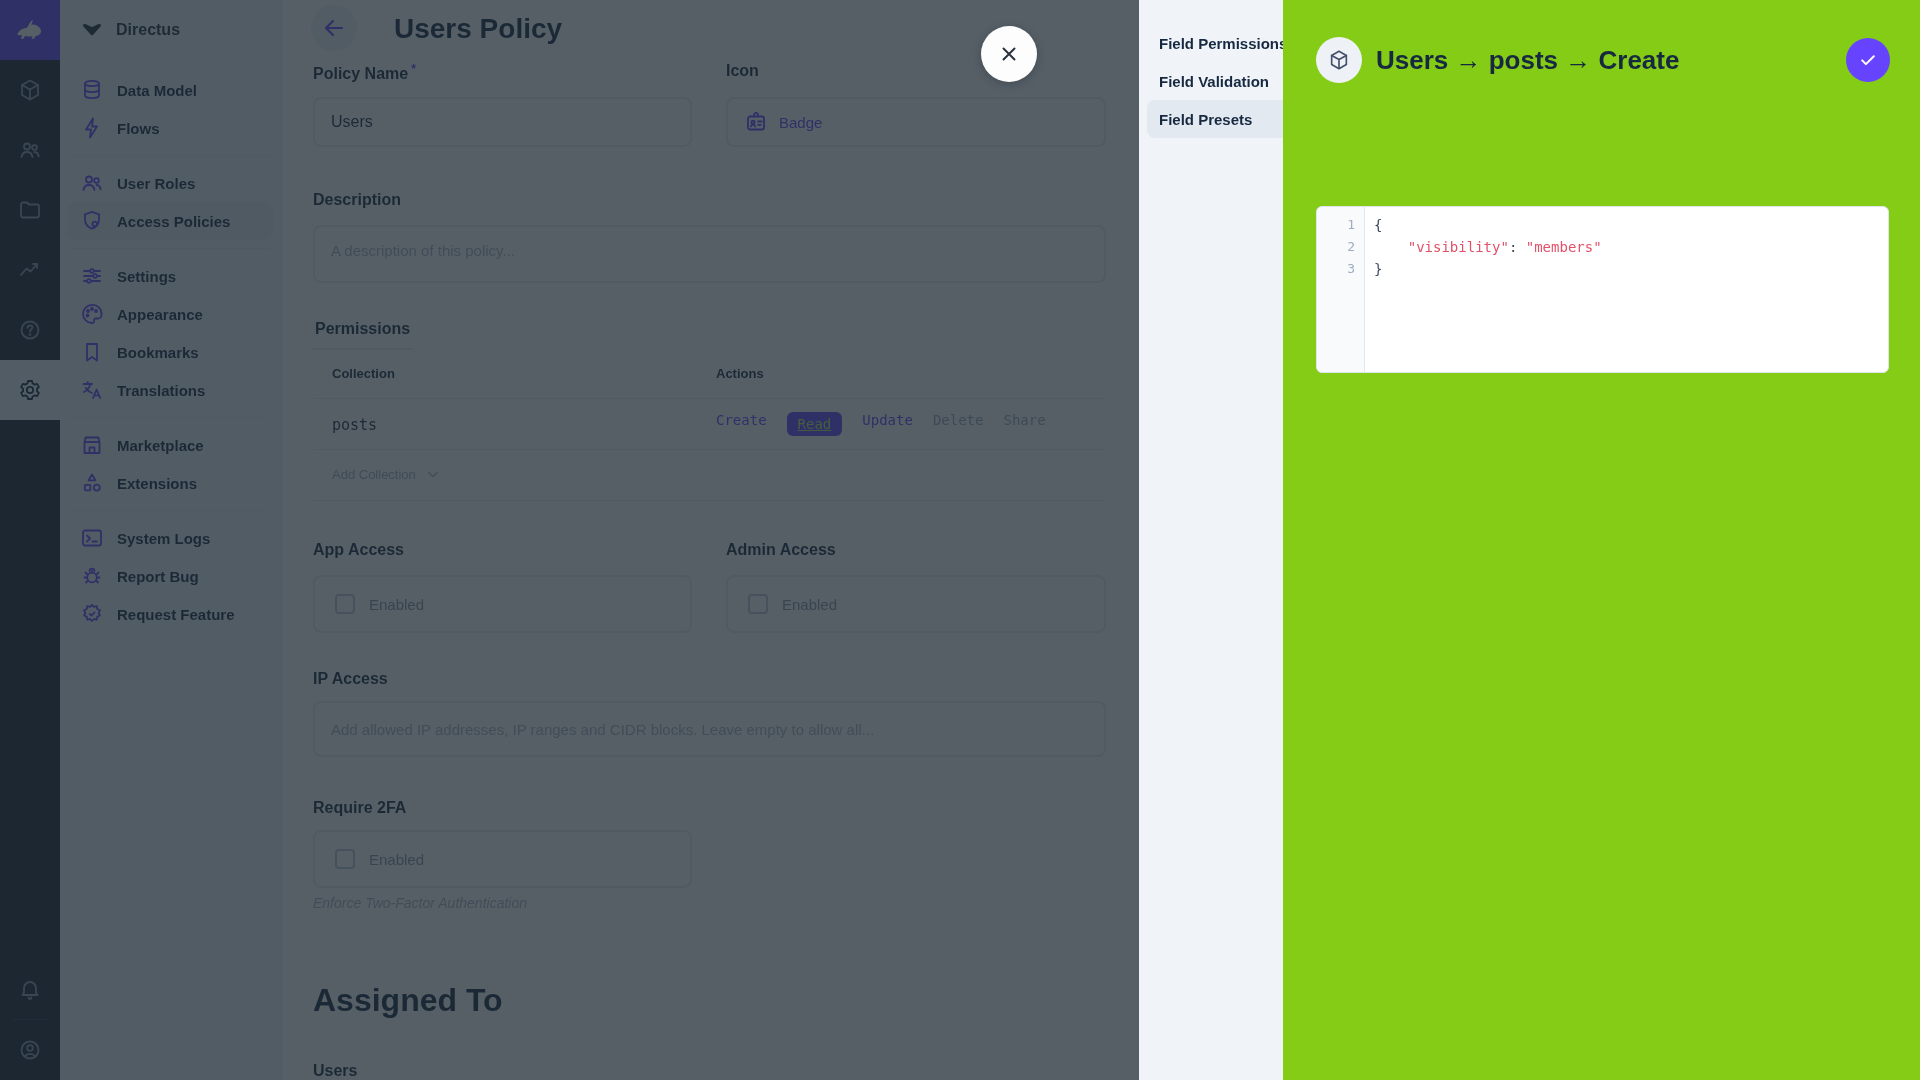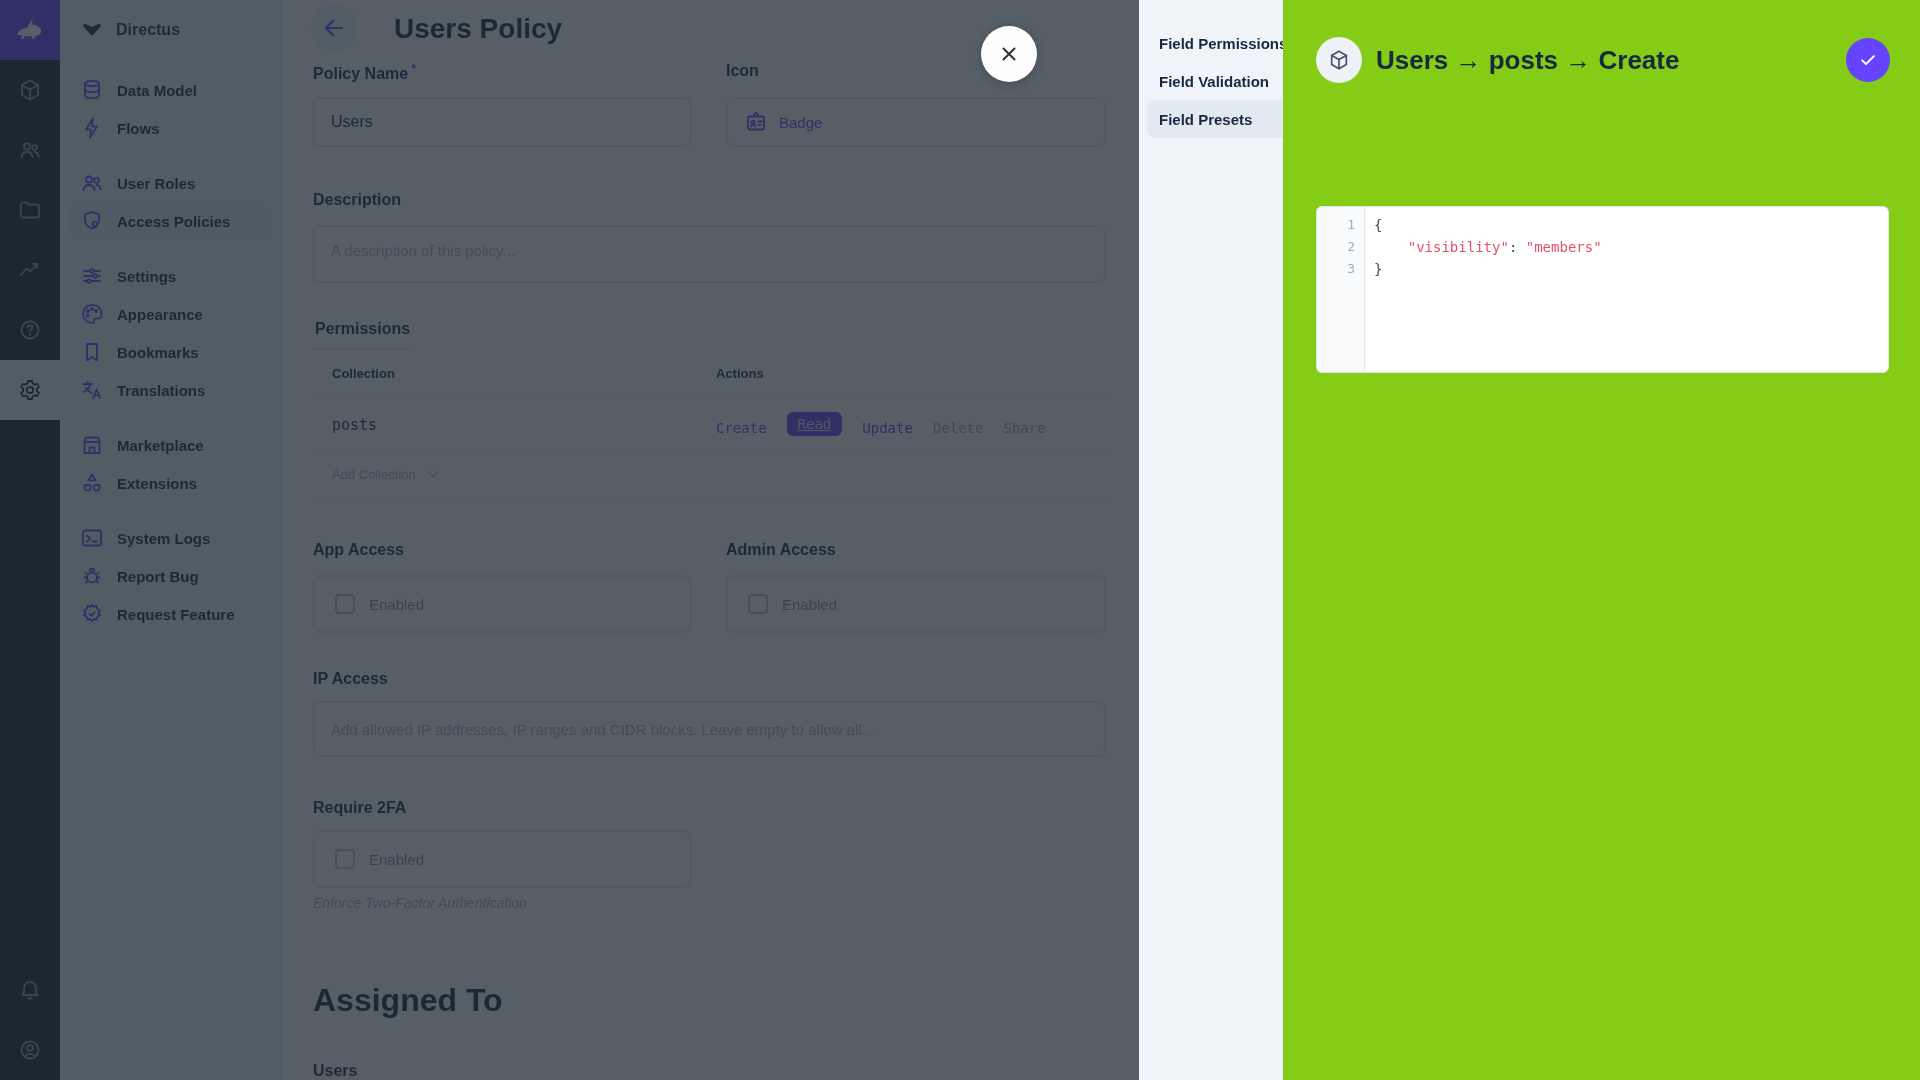--- a/index.html
+++ b/index.html
@@ -53,25 +53,25 @@
   .ta { width:100%; height:100%; border:none; outline:none; background:transparent;
         resize:none; padding:15px 16px; font-size:15px; color:#172940;
         font-family:"Liberation Sans", sans-serif; }
   .icon-field { display:flex; align-items:center; gap:11px; padding:0 16px;
                 height:100%; color:#6644ff; font-size:15px; cursor:pointer; }
   .mini-divider { position:absolute; height:2px; background:#e4e9f1; }
   .tbl-line { position:absolute; left:31px; width:793px; height:1px; background:#e4e9f1; }
   .tbl-head { position:absolute; font-size:13px; font-weight:600; color:#172940; }
   .mono { font-family:"DejaVu Sans Mono", monospace; }
   .perm-row-name { position:absolute; font-size:15px; color:#172940; }
-  .perm-actions { position:absolute; display:flex; align-items:flex-end; gap:20px;
+  .perm-actions { position:absolute; display:flex; align-items:flex-start; gap:20px;
                   font-family:"DejaVu Sans Mono", monospace; font-size:14px; }
   .act-custom { color:#6644ff; cursor:pointer; }
   .act-none { color:#9aa8ba; cursor:pointer; }
-  .act-full { background:#6644ff; color:#e5e5e5; padding:4px 11px; border-radius:6px;
+  .act-full { background:#6644ff; color:#bef264; padding:4px 11px; border-radius:6px;
               cursor:pointer;text-decoration:underline; }
   .add-collection { position:absolute; display:flex; align-items:center; gap:8px;
                     color:#a0aec2; font-size:13px; cursor:pointer; }
   .add-collection svg { width:18px; height:18px; }
   .cbx-row { display:flex; align-items:center; gap:14px; padding-left:20px;
              height:100%; cursor:pointer; }
   .cbx { width:20px; height:20px; border:2px solid #bcc7d5; border-radius:4px;
          background:#fff; }
   .cbx-label { font-size:15px; color:#8693a6; }
   .note { position:absolute; font-style:italic; font-size:14px; color:#a9b4c4; }

